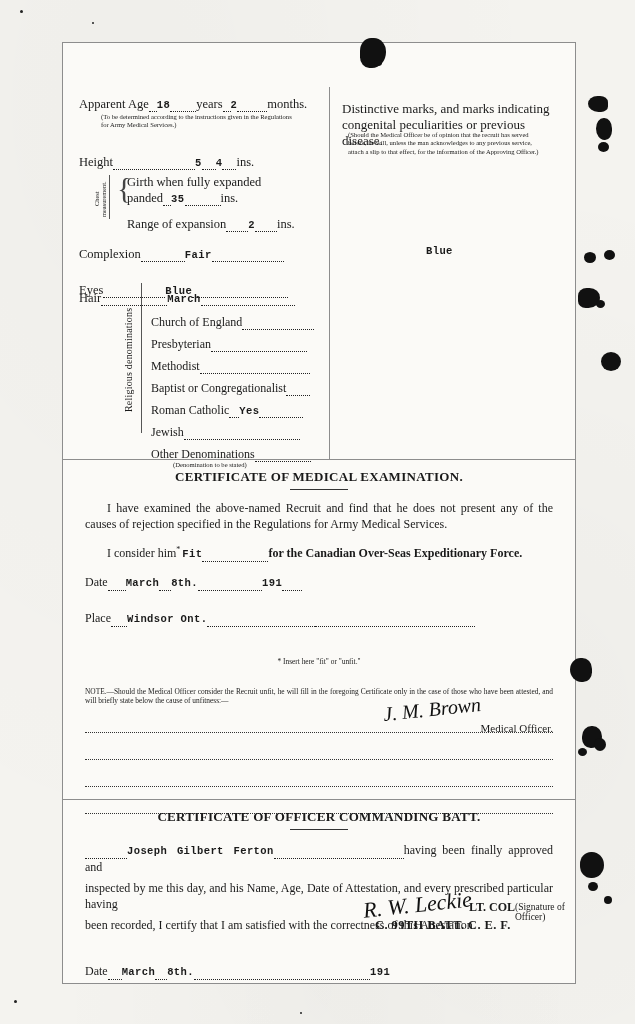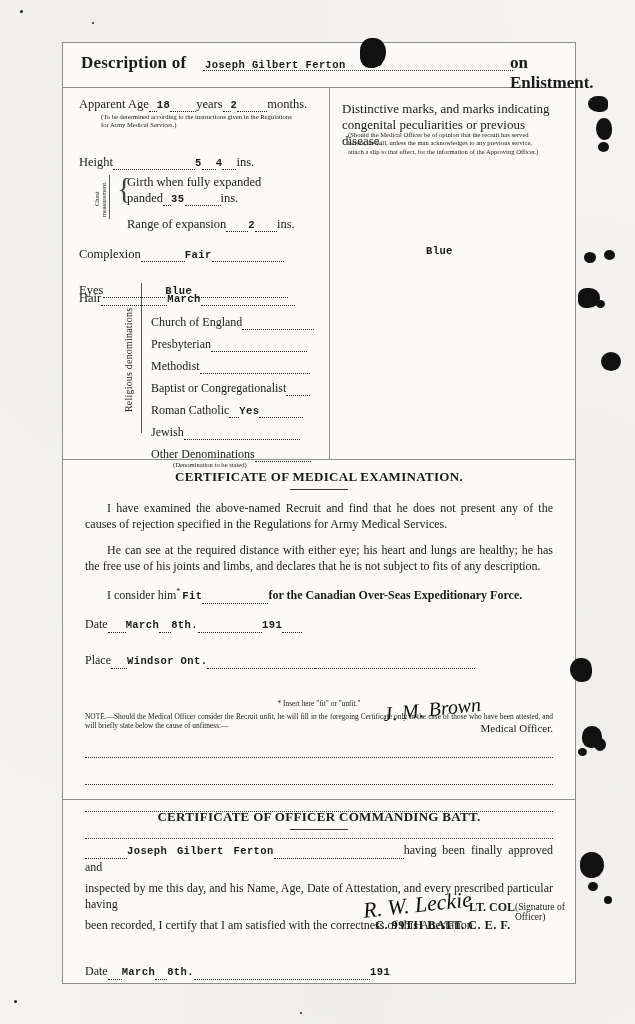--- a/index.html
+++ b/index.html
@@ -168,26 +168,20 @@
 
   <div class="edge-marks">
     <span style="left:20px;top:10px;width:3px;height:3px;border-radius:50%;"></span>
     <span style="left:92px;top:22px;width:2px;height:2px;border-radius:50%;"></span>
     <span style="left:14px;top:1000px;width:3px;height:3px;border-radius:50%;"></span>
     <span style="left:300px;top:1012px;width:2px;height:2px;border-radius:50%;"></span>
   </div>
 
   <div class="frame">
 
-    <div class="hdr">
-      <div class="hdr-title">Description of</div>
-      <div class="hdr-dotline"></div>
-      <div class="hdr-name tw">Joseph Gilbert Ferton</div>
-      <div class="hdr-end">on Enlistment.</div>
-    </div>
 
     <div class="upper">
       <div class="col-div"></div>
 
       <div class="lcol">
 
         <div class="row" style="left:16px;top:10px;">
           <span class="lbl">Apparent Age</span><span class="dots" style="width:8px;"></span><span class="tw">18</span><span class="dots" style="width:26px;"></span><span class="lbl">years</span><span class="dots" style="width:8px;"></span><span class="tw">2</span><span class="dots" style="width:30px;"></span><span class="lbl">months.</span>
         </div>
         <div class="tiny" style="position:absolute;left:38px;top:26px;width:200px;">(To be determined according to the instructions given in the Regulations for Army Medical Services.)</div>
@@ -252,39 +246,38 @@
         <div class="tiny" style="position:absolute;left:18px;top:44px;width:200px;">(Should the Medical Officer be of opinion that the recruit has served before, he will, unless the man acknowledges to any previous service, attach a slip to that effect, for the information of the Approving Officer.)</div>
         <div class="tw" style="position:absolute;left:96px;top:158px;">Blue</div>
       </div>
     </div>
 
     <div class="med">
       <div class="sec-title">CERTIFICATE OF MEDICAL EXAMINATION.</div>
       <div class="rule"></div>
 
       <div class="para indent">I have examined the above-named Recruit and find that he does not present any of the causes of rejection specified in the Regulations for Army Medical Services.</div>
-      <div class="para indent">He can see at the required distance with either eye; his heart and lungs are healthy; he has the free use of his joints and limbs, and declares that he is not subject to fits of any description.</div>
 
       <div class="para indent" style="text-indent:22px;">
         <span>I consider him</span><span style="font-size:8px;vertical-align:super;">*</span><span class="tw" style="margin-left:2px;">Fit</span><span class="dots" style="width:66px;"></span><span style="font-weight:bold;">for the Canadian Over-Seas Expeditionary Force.</span>
       </div>
 
       <div class="para" style="margin-top:12px;">
         <span>Date</span><span class="dots" style="width:18px;"></span><span class="tw">March</span><span class="dots" style="width:12px;"></span><span class="tw">8th.</span><span class="dots" style="width:64px;"></span><span class="tw">191</span><span class="dots" style="width:20px;"></span>
       </div>
 
       <div class="para" style="margin-top:19px;position:relative;">
         <span>Place</span><span class="dots" style="width:16px;"></span><span class="tw">Windsor Ont.</span><span class="dots" style="width:108px;"></span><span class="dots" style="width:160px;"></span>
       </div>
 
       <div class="sig" style="left:320px;top:238px;font-size:20px;">J. M. Brown</div>
       <div style="position:absolute;right:22px;top:262px;font-size:11px;">Medical Officer.</div>
 
       <div class="fn fn-center" style="margin-top:30px;">* Insert here "fit" or "unfit."</div>
-      <div class="fn" style="margin-top:4px;text-align:justify;">NOTE.—Should the Medical Officer consider the Recruit unfit, he will fill in the foregoing Certificate only in the case of those who have been attested, and will briefly state below the cause of unfitness:—</div>
+      <div class="fn" style="margin-top:21px;text-align:justify;">NOTE.—Should the Medical Officer consider the Recruit unfit, he will fill in the foregoing Certificate only in the case of those who have been attested, and will briefly state below the cause of unfitness:—</div>
 
       <div class="blankline" style="margin-top:12px;"></div>
       <div class="blankline" style="margin-top:11px;"></div>
       <div class="blankline" style="margin-top:11px;"></div>
       <div class="blankline" style="margin-top:11px;"></div>
     </div>
 
     <div class="off">
       <div class="sec-title">CERTIFICATE OF OFFICER COMMANDING BATT.</div>
       <div class="rule"></div>

